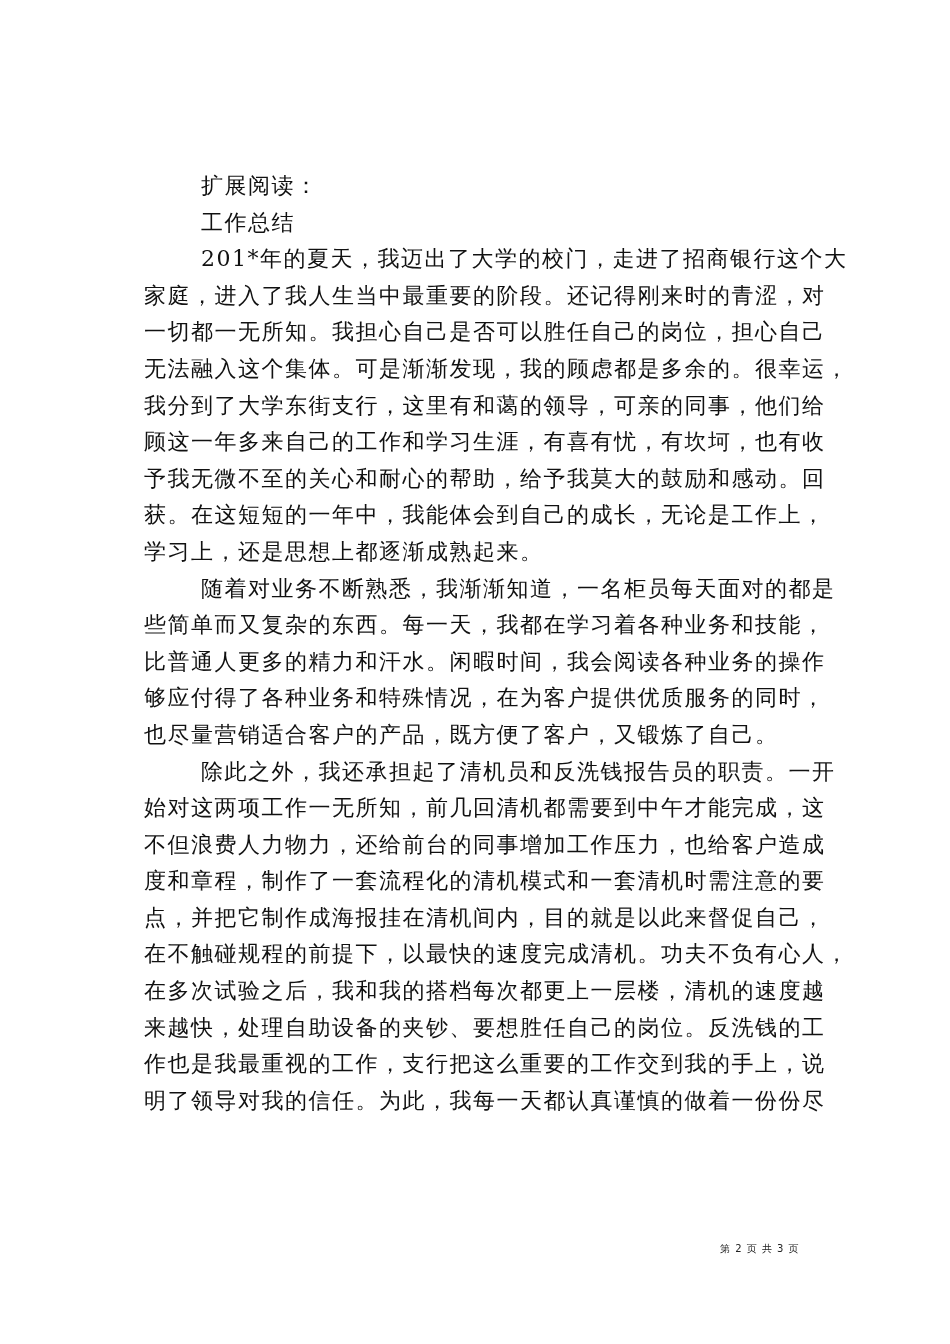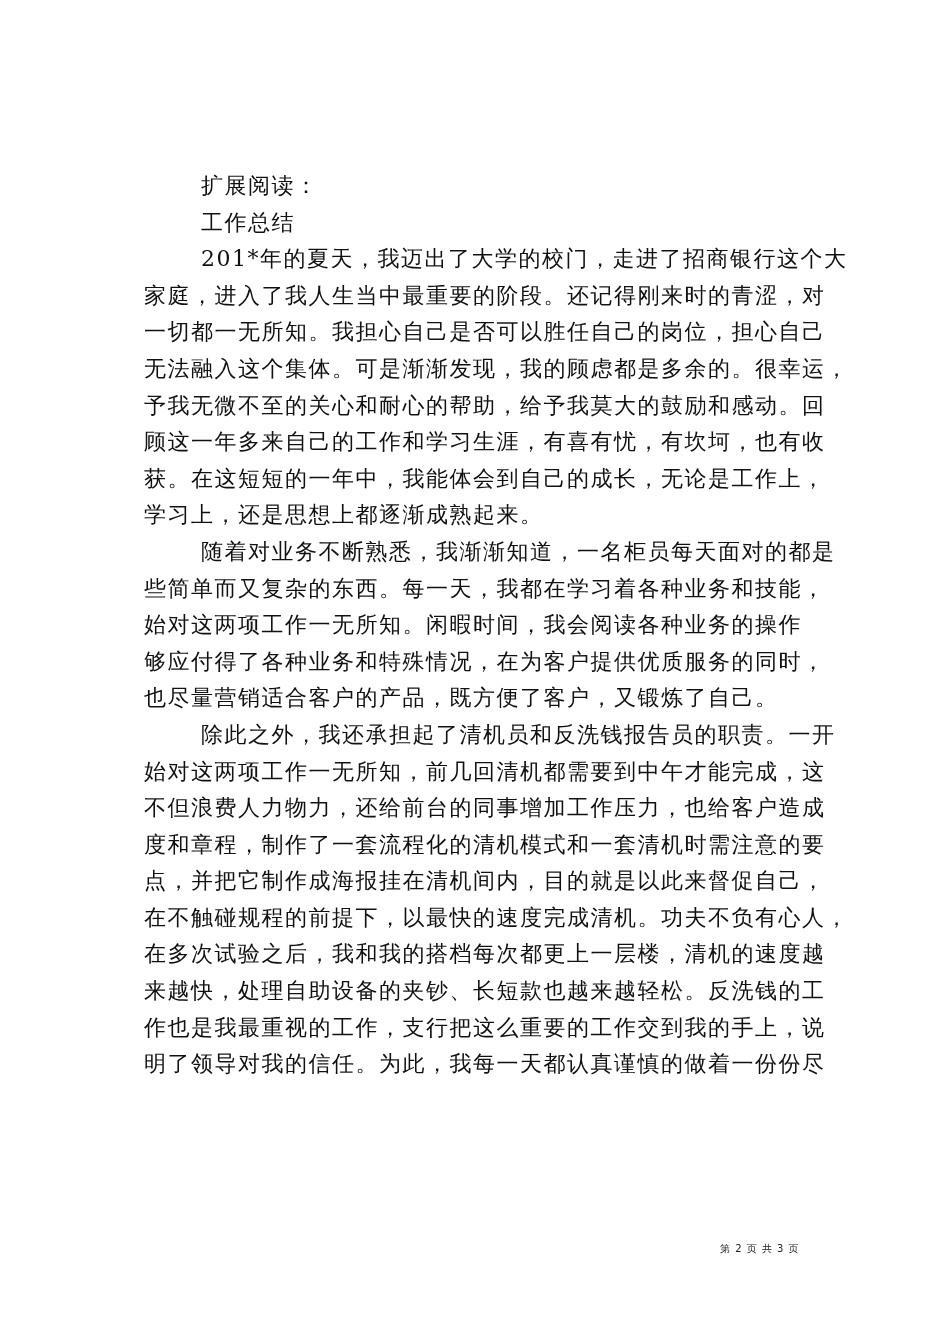--- a/index.html
+++ b/index.html
@@ -19,42 +19,43 @@
 <div class="page">
   <div class="content">
     <span class="line indent">扩展阅读：</span>
     <span class="line indent">工作总结</span>
 
     <div>
       <span class="line indent">201*年的夏天，我迈出了大学的校门，走进了招商银行这个大</span>
       <span class="line">家庭，进入了我人生当中最重要的阶段。还记得刚来时的青涩，对</span>
       <span class="line">一切都一无所知。我担心自己是否可以胜任自己的岗位，担心自己</span>
       <span class="line">无法融入这个集体。可是渐渐发现，我的顾虑都是多余的。很幸运，</span>
+      <span class="line">我分到了大学东街支行，这里有和蔼的领导，可亲的同事，他们给</span>
+      <span class="line">顾这一年多来自己的工作和学习生涯，有喜有忧，有坎坷，也有收</span>
       <span class="line">予我无微不至的关心和耐心的帮助，给予我莫大的鼓励和感动。回</span>
-      <span class="line">顾这一年多来自己的工作和学习生涯，有喜有忧，有坎坷，也有收</span>
       <span class="line">获。在这短短的一年中，我能体会到自己的成长，无论是工作上，</span>
       <span class="line">学习上，还是思想上都逐渐成熟起来。</span>
     </div>
 
     <div>
       <span class="line indent">随着对业务不断熟悉，我渐渐知道，一名柜员每天面对的都是</span>
       <span class="line">些简单而又复杂的东西。每一天，我都在学习着各种业务和技能，</span>
-      <span class="line">始对这两项工作一无所知。闲暇时间，我会阅读各种业务的操作</span>
+      <span class="line">比普通人更多的精力和汗水。闲暇时间，我会阅读各种业务的操作</span>
       <span class="line">够应付得了各种业务和特殊情况，在为客户提供优质服务的同时，</span>
       <span class="line">也尽量营销适合客户的产品，既方便了客户，又锻炼了自己。</span>
     </div>
 
     <div>
       <span class="line indent">除此之外，我还承担起了清机员和反洗钱报告员的职责。一开</span>
       <span class="line">始对这两项工作一无所知，前几回清机都需要到中午才能完成，这</span>
       <span class="line">不但浪费人力物力，还给前台的同事增加工作压力，也给客户造成</span>
       <span class="line">度和章程，制作了一套流程化的清机模式和一套清机时需注意的要</span>
       <span class="line">点，并把它制作成海报挂在清机间内，目的就是以此来督促自己，</span>
       <span class="line">在不触碰规程的前提下，以最快的速度完成清机。功夫不负有心人，</span>
       <span class="line">在多次试验之后，我和我的搭档每次都更上一层楼，清机的速度越</span>
-      <span class="line">来越快，处理自助设备的夹钞、长短款也越来越轻松。反洗钱的工</span>
+      <span class="line">来越快，处理自助设备的夹钞、要想胜任自己的岗位。反洗钱的工</span>
       <span class="line">作也是我最重视的工作，支行把这么重要的工作交到我的手上，说</span>
       <span class="line">明了领导对我的信任。为此，我每一天都认真谨慎的做着一份份尽</span>
     </div>
   </div>
 
   <div class="footer">第 2 页 共 3 页</div>
 </div>
 
 </body></html>

